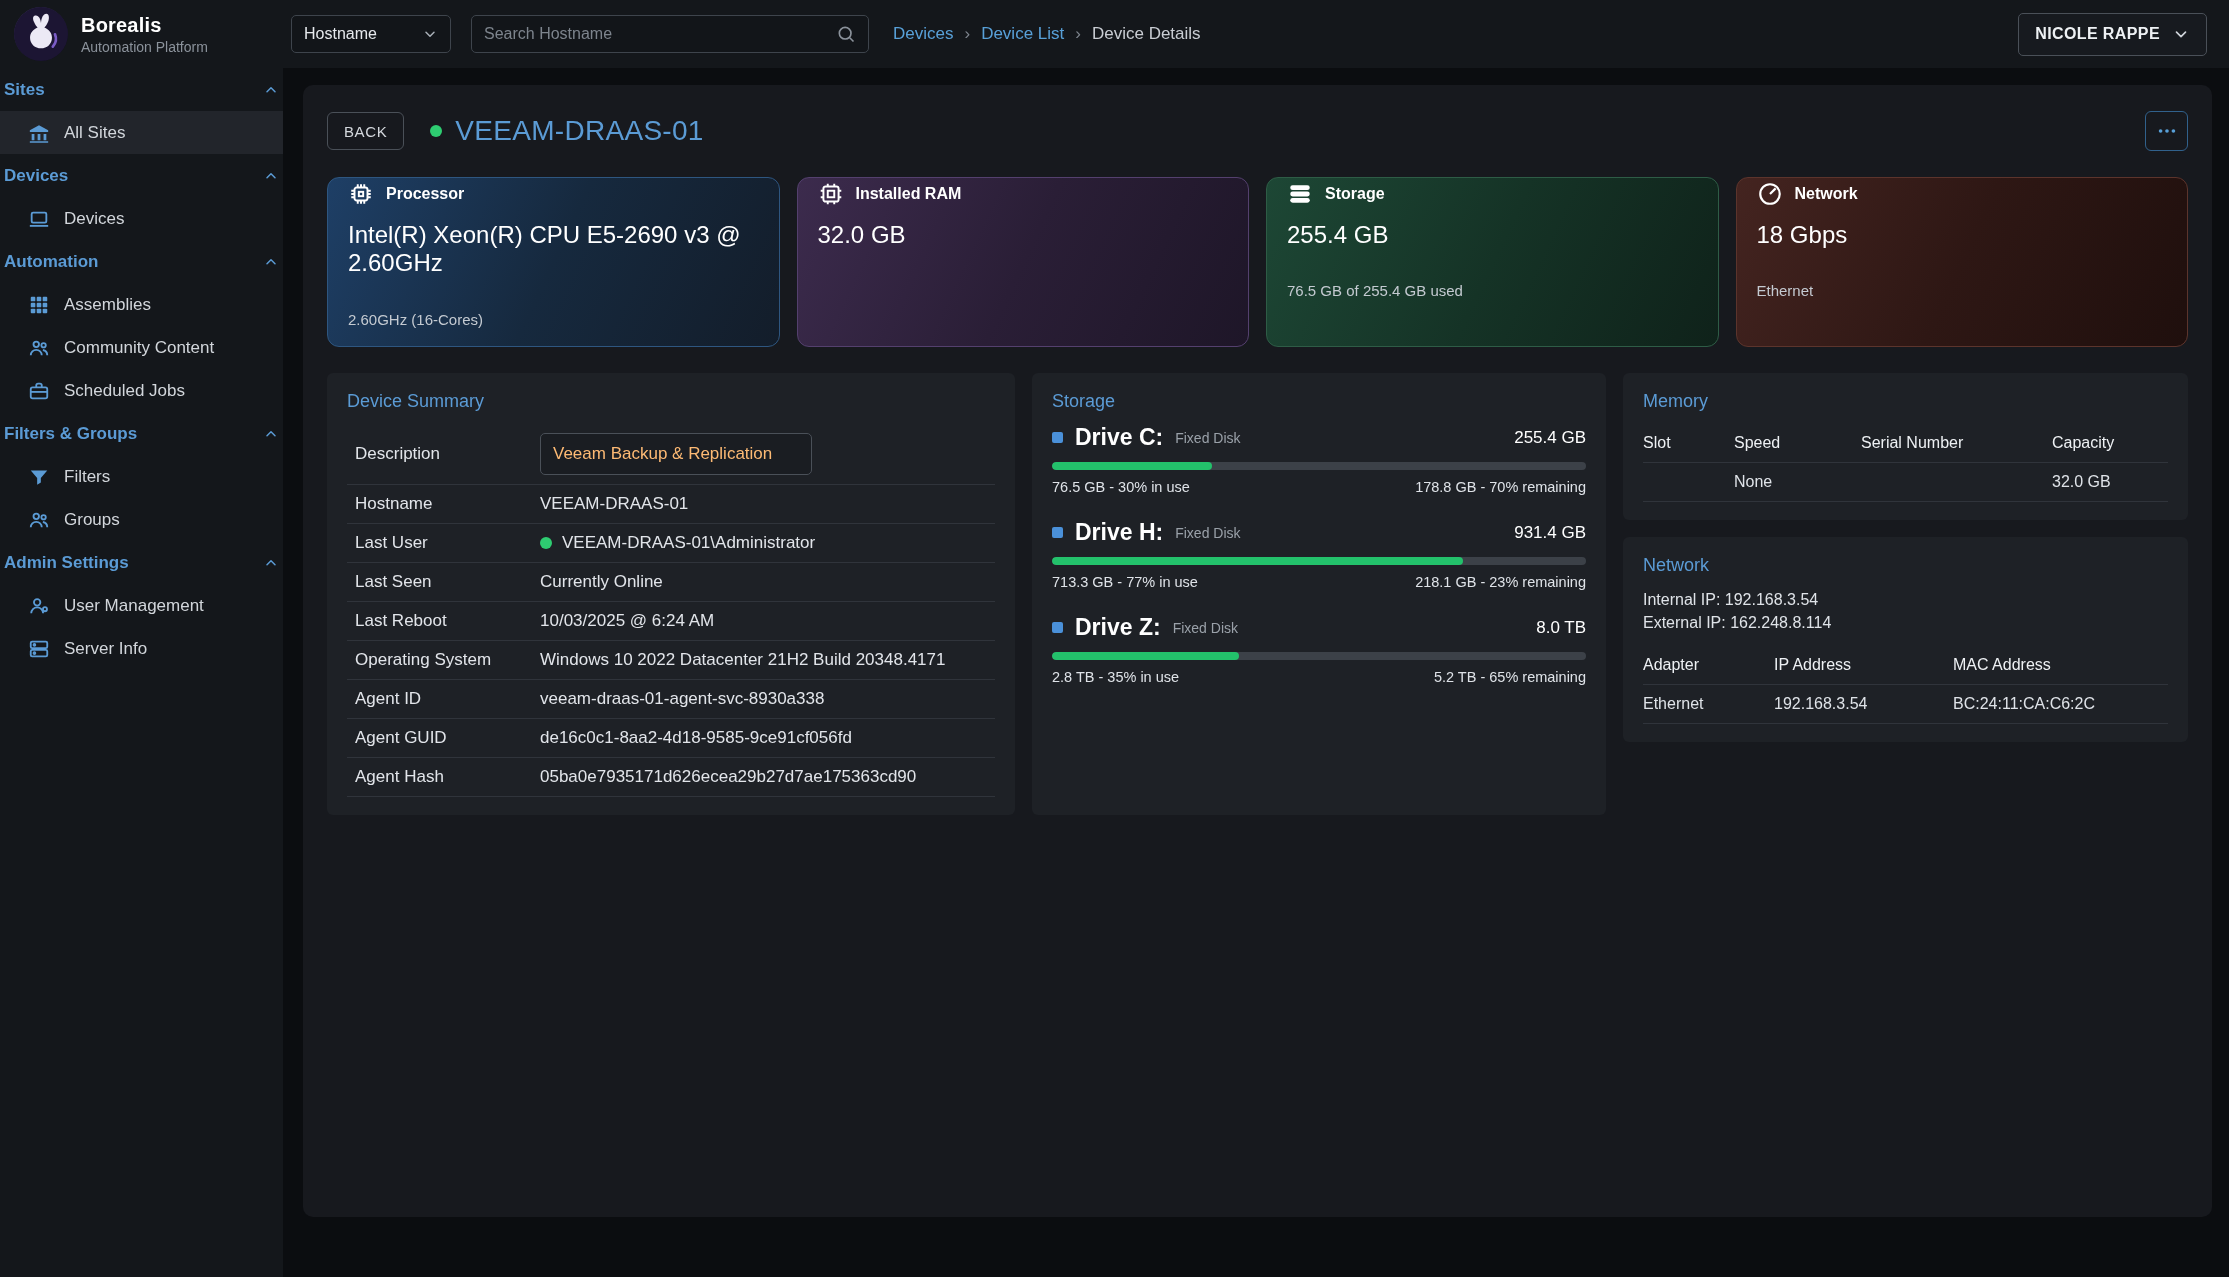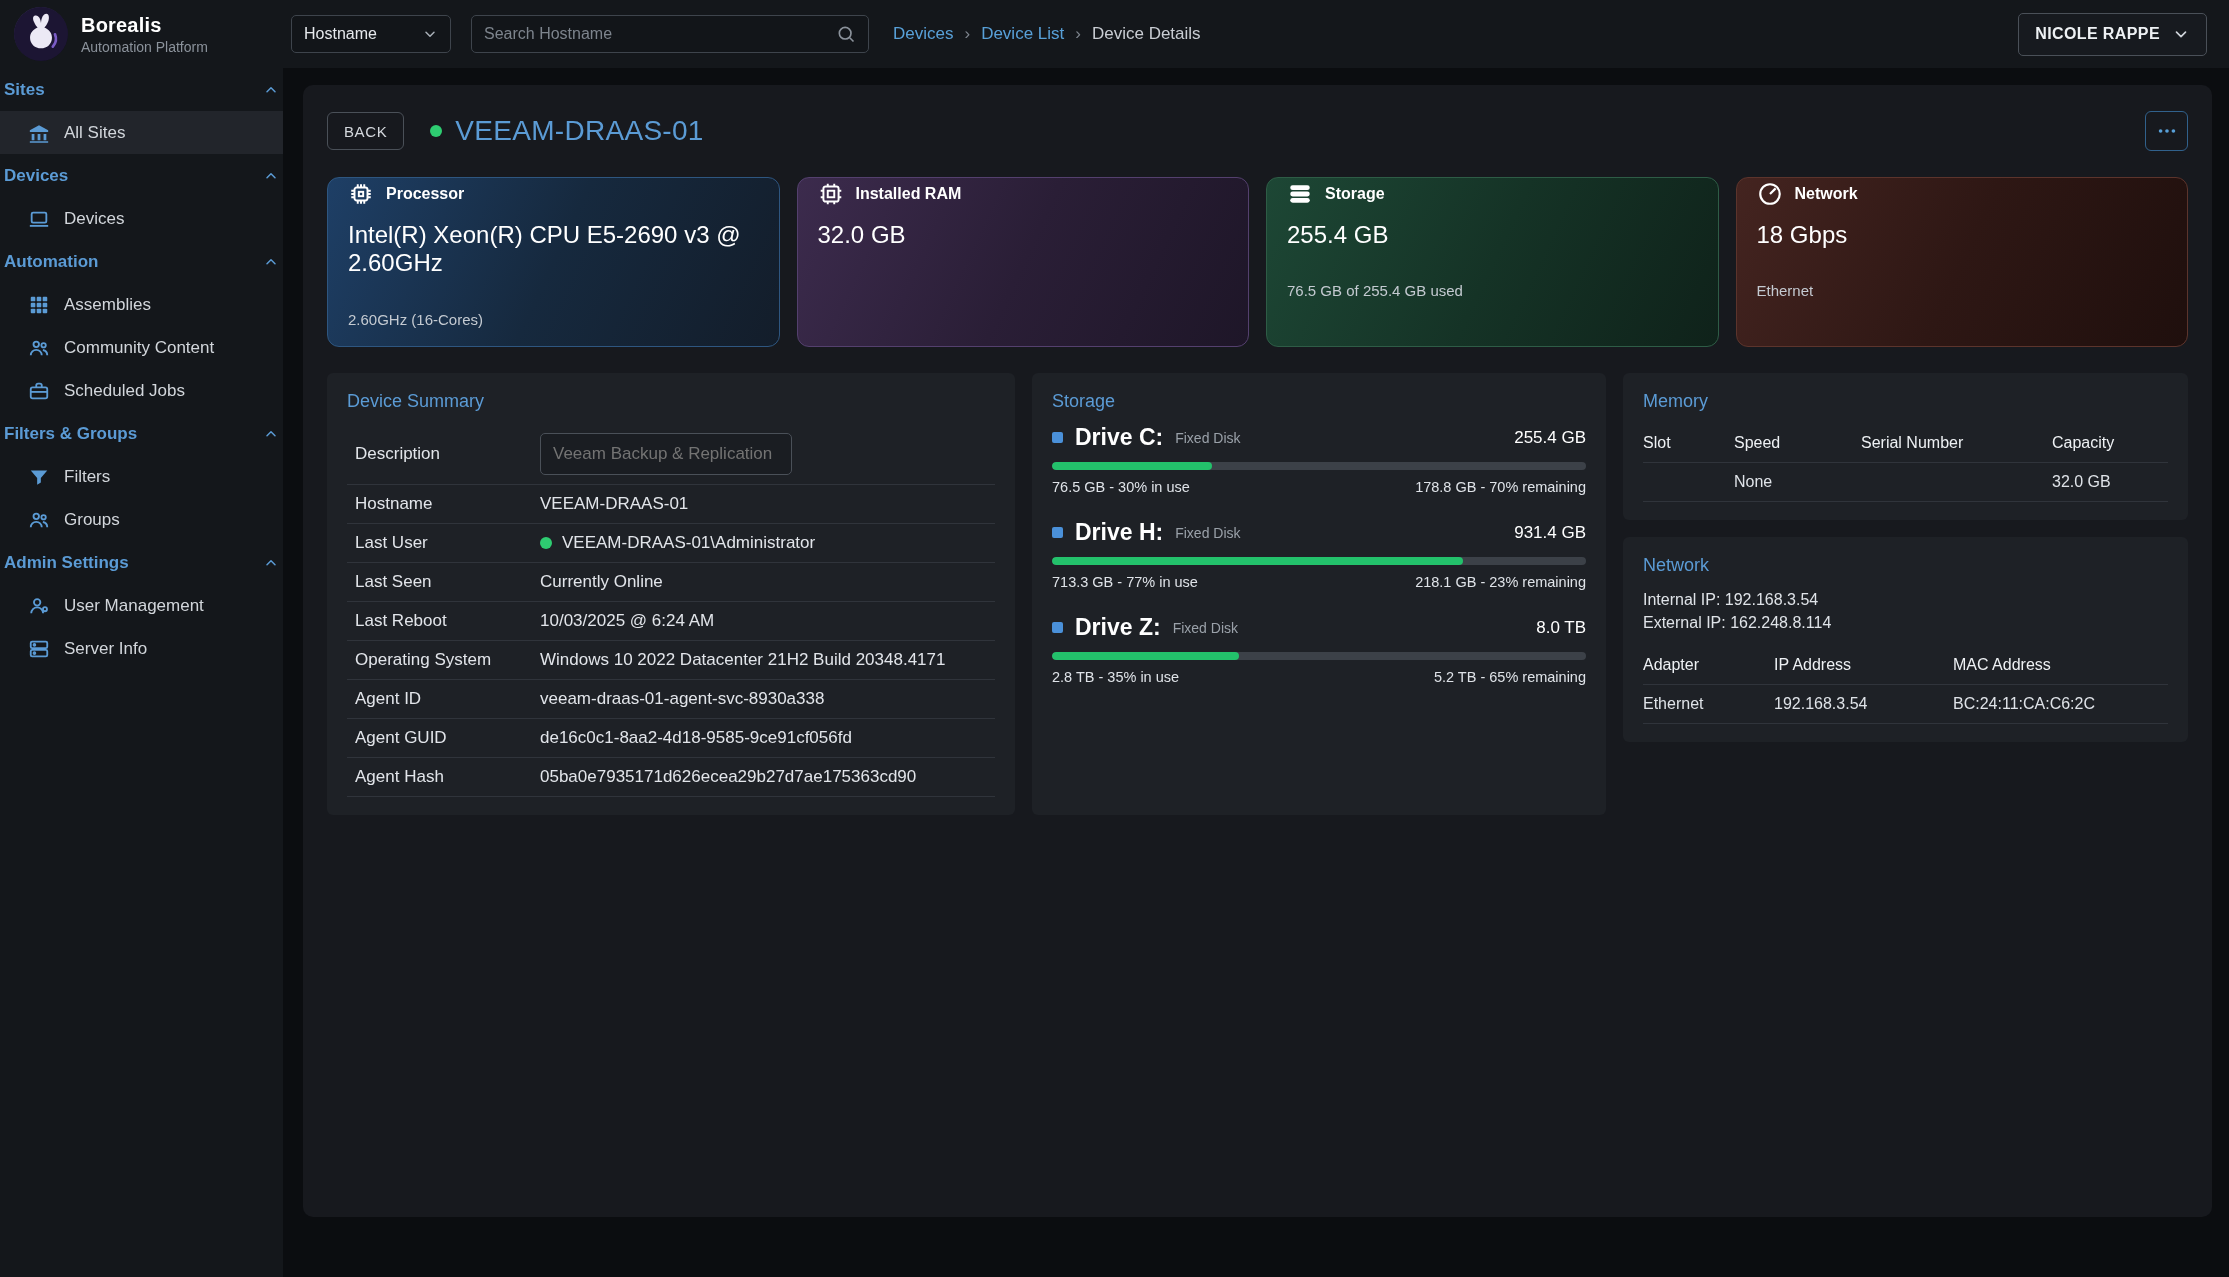--- a/index.html
+++ b/index.html
@@ -77,22 +77,22 @@
 
   
   .columns { display:grid; grid-template-columns:688px 574px 1fr; gap:17px; margin-top:26px; align-items:stretch; }
   .subpanel { background:#1e2126; border-radius:6px; padding:18px 20px; }
   .subpanel h3 { font-size:18px; font-weight:normal; color:#5b9bd5; margin-bottom:12px; }
   .col-right { display:flex; flex-direction:column; gap:17px; }
 
   .kv-row { display:flex; align-items:center; padding:9px 8px; border-bottom:1px solid #30343b; font-size:17px; }
   .kv-label { flex:0 0 185px; color:#e2e5ea; }
   .kv-value { color:#e2e5ea; display:flex; align-items:center; gap:10px; min-width:0; }
-  .desc-input { width:252px; height:42px; background:#1a1d22; border:1px solid #4a5058; border-radius:5px;
-    color:#737373; font-size:17px; padding:0 12px; font-family:inherit; }
+  .desc-input { width:272px; height:42px; background:#1a1d22; border:1px solid #4a5058; border-radius:5px;
+    color:#fdba74; font-size:17px; padding:0 12px; font-family:inherit; }
 
   .drive { margin-bottom:24px; }
   .drive-top { display:flex; align-items:center; gap:12px; }
   .drive-sq { width:11px; height:11px; border-radius:2px; background:#4a90d9; flex:0 0 auto; }
   .drive-name { font-weight:bold; font-size:23px; color:#fff; }
   .drive-type { font-size:14px; color:#9aa1a9; }
   .drive-size { margin-left:auto; font-size:17px; color:#fff; }
   .bar { margin-top:11px; height:8px; border-radius:4px; background:#3c4148; overflow:hidden; }
   .bar-fill { height:100%; border-radius:4px; background:#23c16b; }
   .drive-stats { display:flex; justify-content:space-between; margin-top:9px; font-size:14.5px; color:#dfe3e8; }

